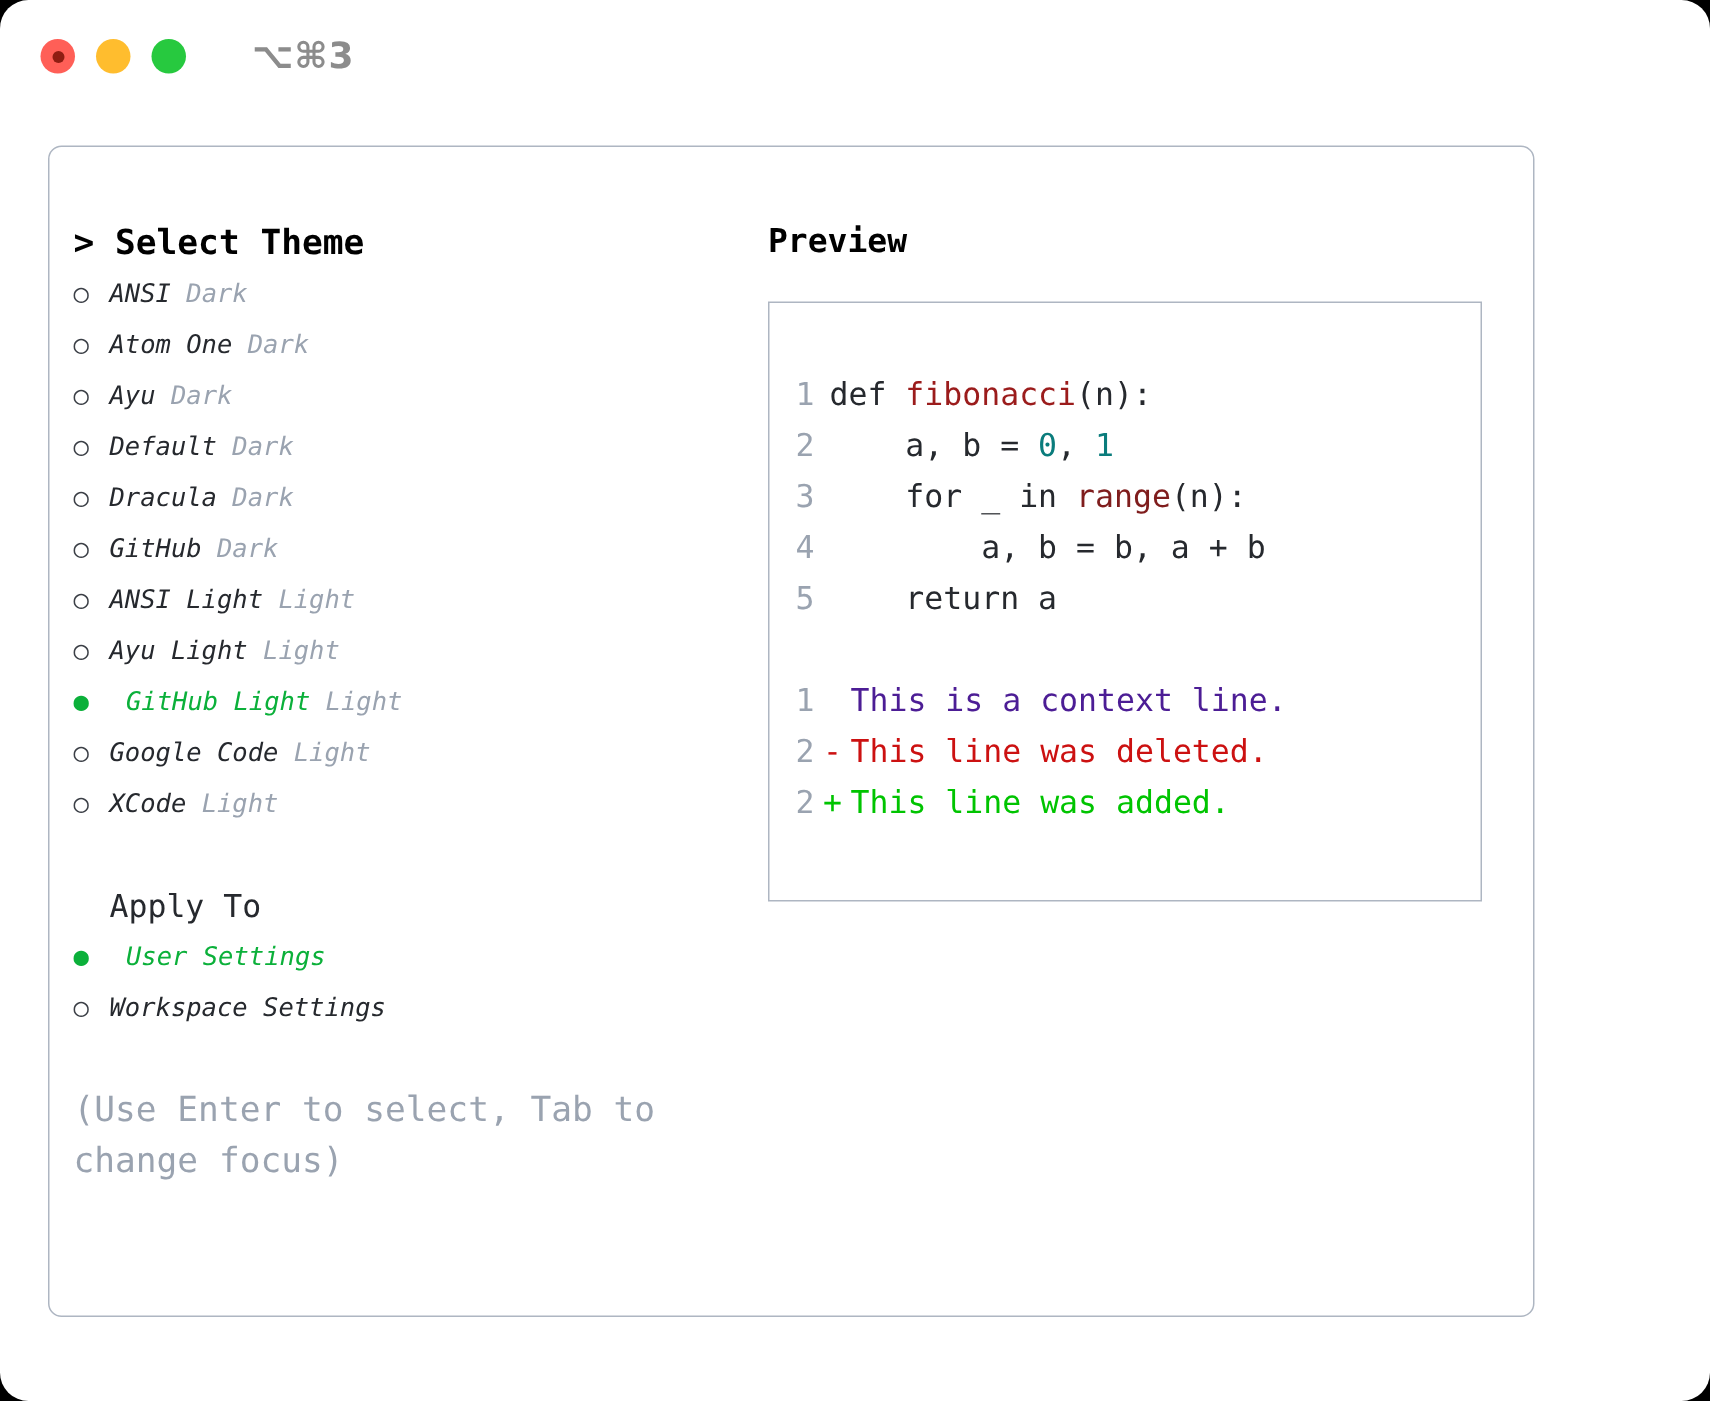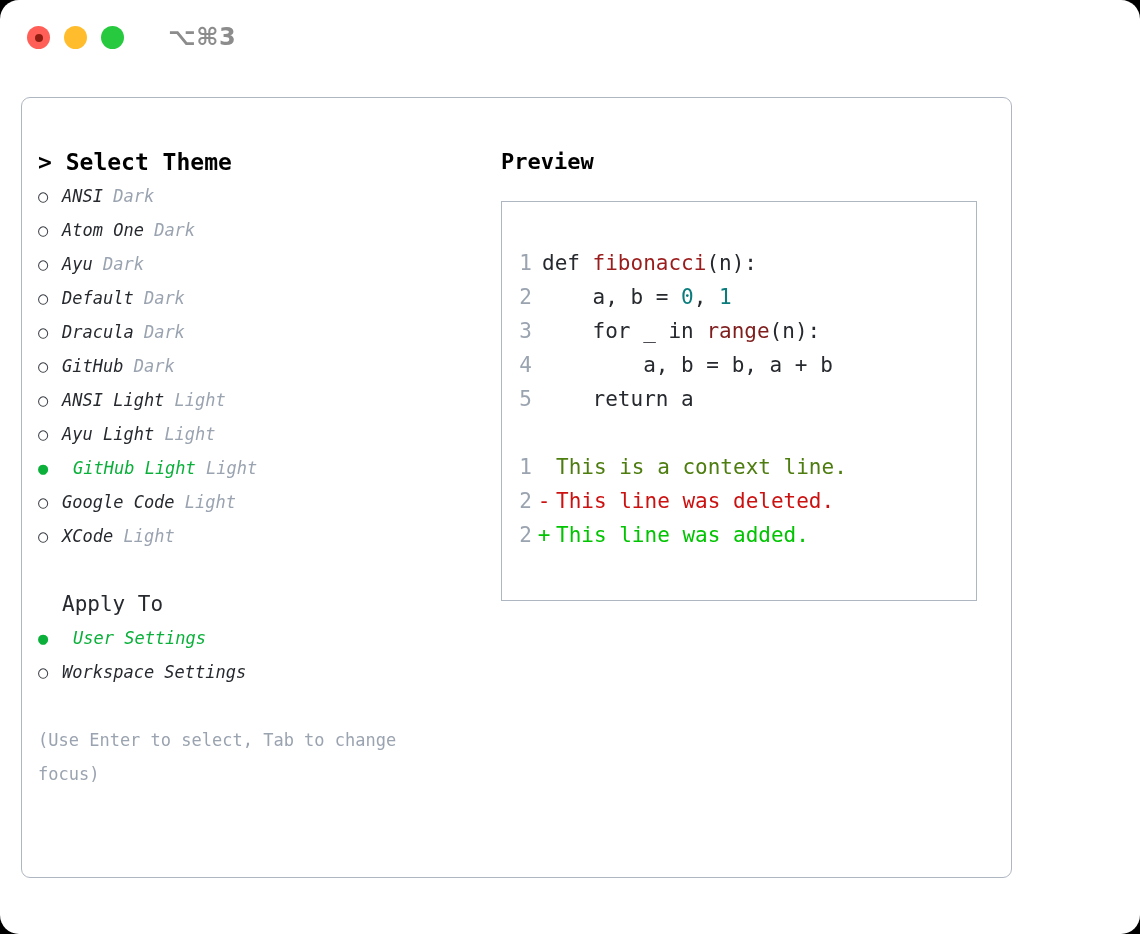--- a/index.html
+++ b/index.html
@@ -71,21 +71,21 @@
     font-weight: bold;
     letter-spacing: 0.5px;
     color: #8c8c8c;
     font-family: "DejaVu Sans", "Liberation Sans", sans-serif;
     white-space: pre;
   }
 
   
   .panel {
     position: absolute;
-    left: 21px;
+    left: 32px;
     top: 97px;
     width: 991px;
     height: 781px;
     border: 1.6px solid #aeb6c2;
     border-radius: 9px;
     box-sizing: border-box;
     background: #ffffff;
   }
 
   .columns {
@@ -135,21 +135,21 @@
     font-size: 21px;
     line-height: 34px;
     color: #26292e;
     white-space: pre;
   }
 
   .spacer-line { height: 34px; }
 
   .hint {
     margin-top: 34px;
-    font-size: 17px;
+    font-size: 23px;
     line-height: 34px;
     color: #9aa3b0;
     width: 415px;
     white-space: normal;
   }
 
   
   .right-col {
     position: absolute;
     left: 479px;
@@ -189,21 +189,21 @@
   .tok-fn   { color: #9b1c1c; }
   .tok-num  { color: #0a7c7c; }
   .tok-call { color: #7f1d1d; }
   .tok-plain{ color: #26292e; }
 
   .diff-mark {
     display: inline-block;
     width: 24px;
     text-align: center;
   }
-  .diff-ctx   { color: #4d7c0f; }
+  .diff-ctx   { color: #4c1d95; }
   .diff-del   { color: #cc1111; }
   .diff-add   { color: #00c400; }
   .diff-blank { height: 34px; display: block; }
 </style>
 </head>
 <body>
 
 <div class="window">
 
   <div class="titlebar">

